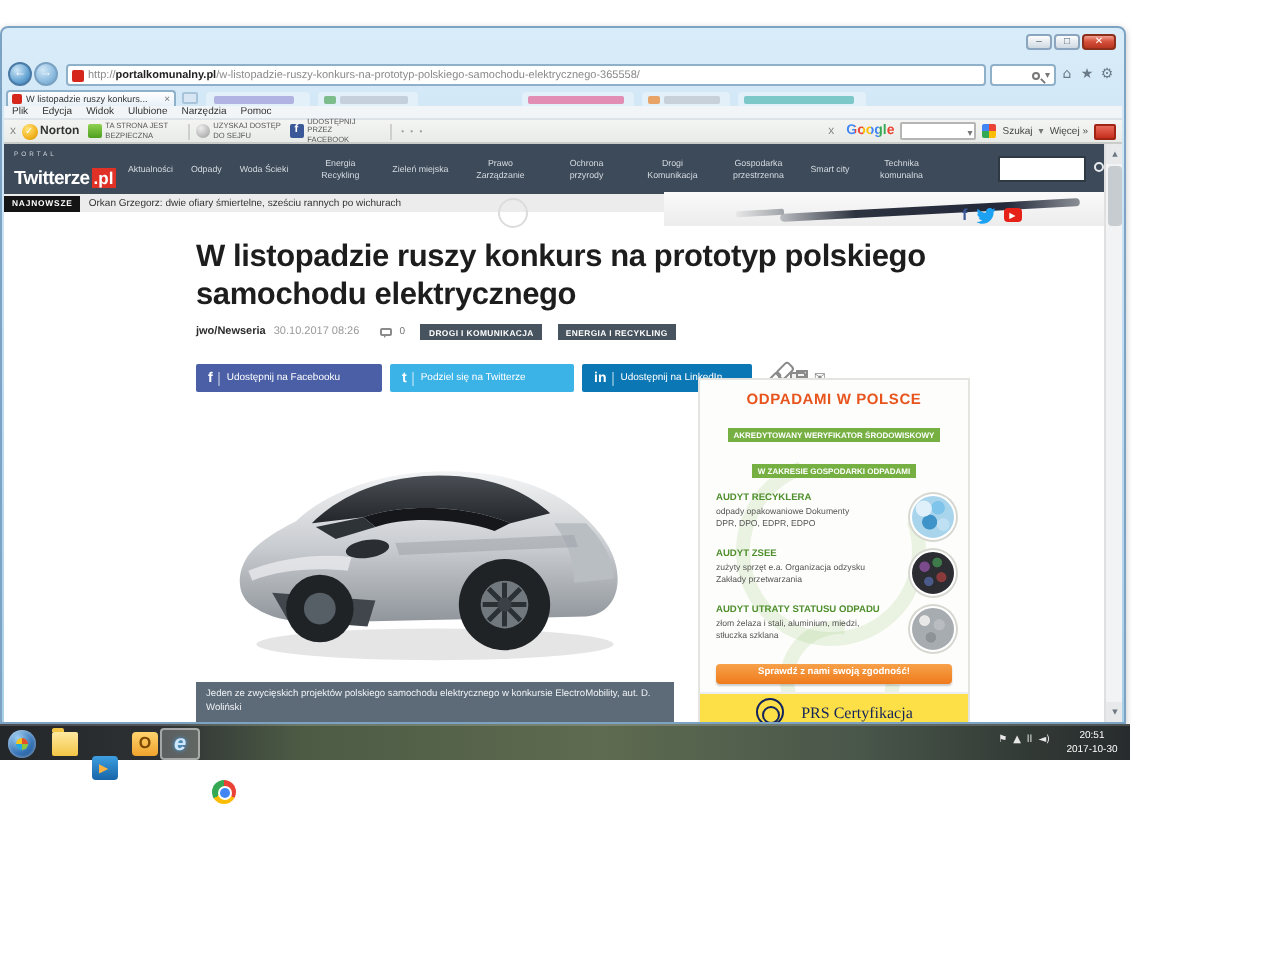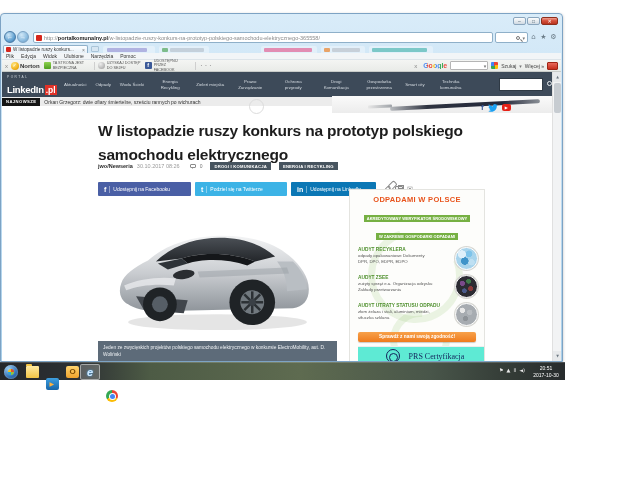--- a/index.html
+++ b/index.html
@@ -100,21 +100,21 @@
                background:linear-gradient(180deg,#fafafa,#ececec); }
   .pen { position:absolute; left:58px; top:7px; width:150px; height:4px; border-radius:2px;
          background:linear-gradient(90deg,#b9bcc0,#2e3340 25%,#23283a 75%,#8a8f96); transform:rotate(-3deg); }
   .pen-tip { position:absolute; left:36px; top:9px; width:24px; height:3px; background:linear-gradient(90deg,#e7e7e7,#9fa3a8); transform:rotate(-3deg); border-radius:1px; }
   .ghost-circle { position:absolute; left:247px; top:27px; width:15px; height:15px; border:1px solid #dcdcdc; border-radius:50%; }
 
   .social { position:absolute; left:479px; top:31px; display:flex; gap:4px; align-items:center; }
   .soc-f { color:#3b5998; font-weight:bold; font-size:8px; }
   .soc-yt { width:9px; height:7px; background:#e62117; border-radius:2px; color:#fff; font-size:4px; line-height:7px; text-align:center; }
 
-  .headline { position:absolute; left:96px; top:47px; width:374px; font-size:15.5px; line-height:24px; font-weight:bold; color:#1d1d1d; letter-spacing:-0.2px; }
+  .headline { position:absolute; left:96px; top:47px; width:374px; font-size:15.5px; line-height:19px; font-weight:bold; color:#1d1d1d; letter-spacing:-0.2px; }
 
   .byline { position:absolute; left:96px; top:90px; display:flex; align-items:center; gap:4px; }
   .author { font-size:5.5px; font-weight:bold; color:#2b2b2b; }
   .pubdate { font-size:5.5px; color:#9a9a9a; }
   .cbubble { width:6px; height:4.5px; border:1px solid #8b8b8b; border-radius:1px; position:relative; margin-left:6px; }
   .cbubble::after { content:""; position:absolute; left:1px; bottom:-2px; border:1px solid transparent; border-top-color:#8b8b8b; border-left-color:#8b8b8b; }
   .ccount { font-size:5px; color:#777; }
   .tagchip { background:#47545f; color:#fff; font-size:4.2px; font-weight:bold; padding:1.5px 4px; letter-spacing:.2px; margin-left:4px; }
 
   .share { position:absolute; left:96px; top:110px; display:flex; align-items:center; gap:4px; }
@@ -160,21 +160,21 @@
       radial-gradient(circle at 40% 70%, #4a5a8a 0 11%, transparent 13%),
       #2c2c33; }
   .circ-metal { background:
       radial-gradient(circle at 30% 30%, #e8e8e8 0 12%, transparent 14%),
       radial-gradient(circle at 65% 40%, #b9bdc1 0 14%, transparent 16%),
       radial-gradient(circle at 45% 70%, #8e9398 0 13%, transparent 15%),
       #a7acb1; }
   .ad-btn { position:relative; margin:6px auto 0; width:118px; height:10px; border-radius:2px;
             background:linear-gradient(180deg,#f7a14a,#ef7b1c); color:#fff; font-size:4.8px; font-weight:bold;
             text-align:center; line-height:10px; box-shadow:0 1px 1px rgba(0,0,0,.2); }
-  .ad-foot { position:absolute; left:8px; bottom:0; width:100%; height:19px; background:#5eead4; border-top:1px solid #eee;
+  .ad-foot { position:absolute; left:0; bottom:0; width:100%; height:19px; background:#fde047; border-top:1px solid #eee;
              display:flex; align-items:center; justify-content:center; gap:9px; }
   .prs-seal { width:14px; height:14px; border:1px solid #13235b; border-radius:50%; position:relative; }
   .prs-seal::after { content:""; position:absolute; left:2.5px; top:2.5px; width:7px; height:7px; border:1px solid #13235b; border-radius:50%; }
   .prs-name { font-family:"Liberation Serif", serif; font-size:8px; color:#13235b; }
 
   
   .sbar { position:absolute; right:0; top:0; width:9px; height:100%; background:#f2f3f4; border-left:1px solid #e0e0e0; }
   .sbox { position:absolute; left:0; width:9px; height:10px; background:#e7e9eb; color:#6d7781; font-size:3.5px; text-align:center; line-height:10px; font-family:"DejaVu Sans",sans-serif; }
   .sthumb { position:absolute; left:1px; top:11px; width:7px; height:30px; background:#c7ccd1; border-radius:2px; }
 
@@ -301,21 +301,21 @@
         <span class="gtx">Więcej »</span>
         <span class="gred"></span>
       </div>
     </div>
 
     <div class="viewport">
 
       <div class="navbar">
         <div class="logo">
           <span class="logo-portal">PORTAL</span>
-          <span class="logo-main">LinkedIn</span><span class="logo-tld">.pl</span>
+          <span class="logo-main">Twitterze</span><span class="logo-tld">.pl</span>
         </div>
         <div class="nav-items">
           <span class="nav-item">Aktualności</span>
           <span class="nav-item">Odpady</span>
           <span class="nav-item">Woda Ścieki</span>
           <span class="nav-item">Energia Recykling</span>
           <span class="nav-item">Zieleń miejska</span>
           <span class="nav-item">Prawo Zarządzanie</span>
           <span class="nav-item">Ochrona przyrody</span>
           <span class="nav-item">Drogi Komunikacja</span>

